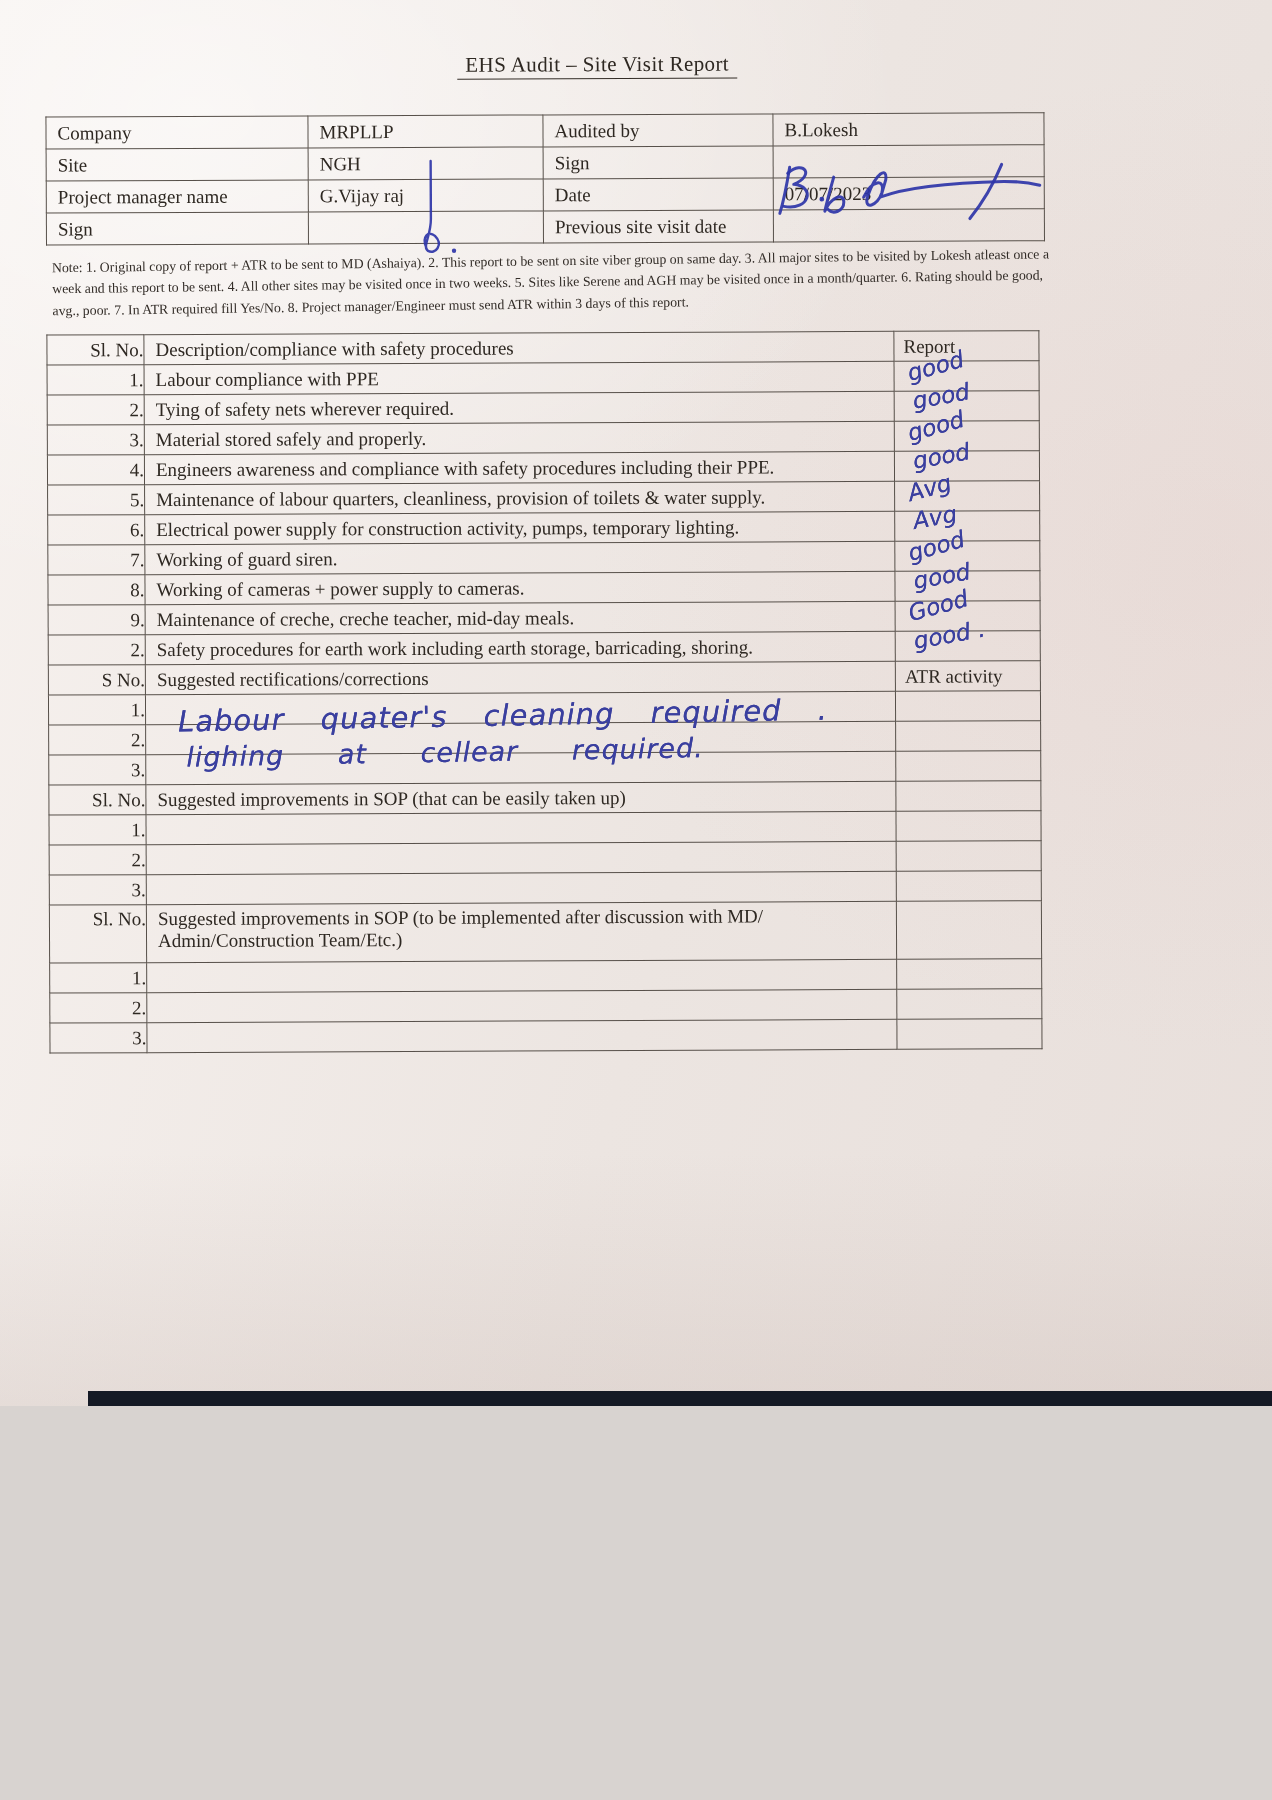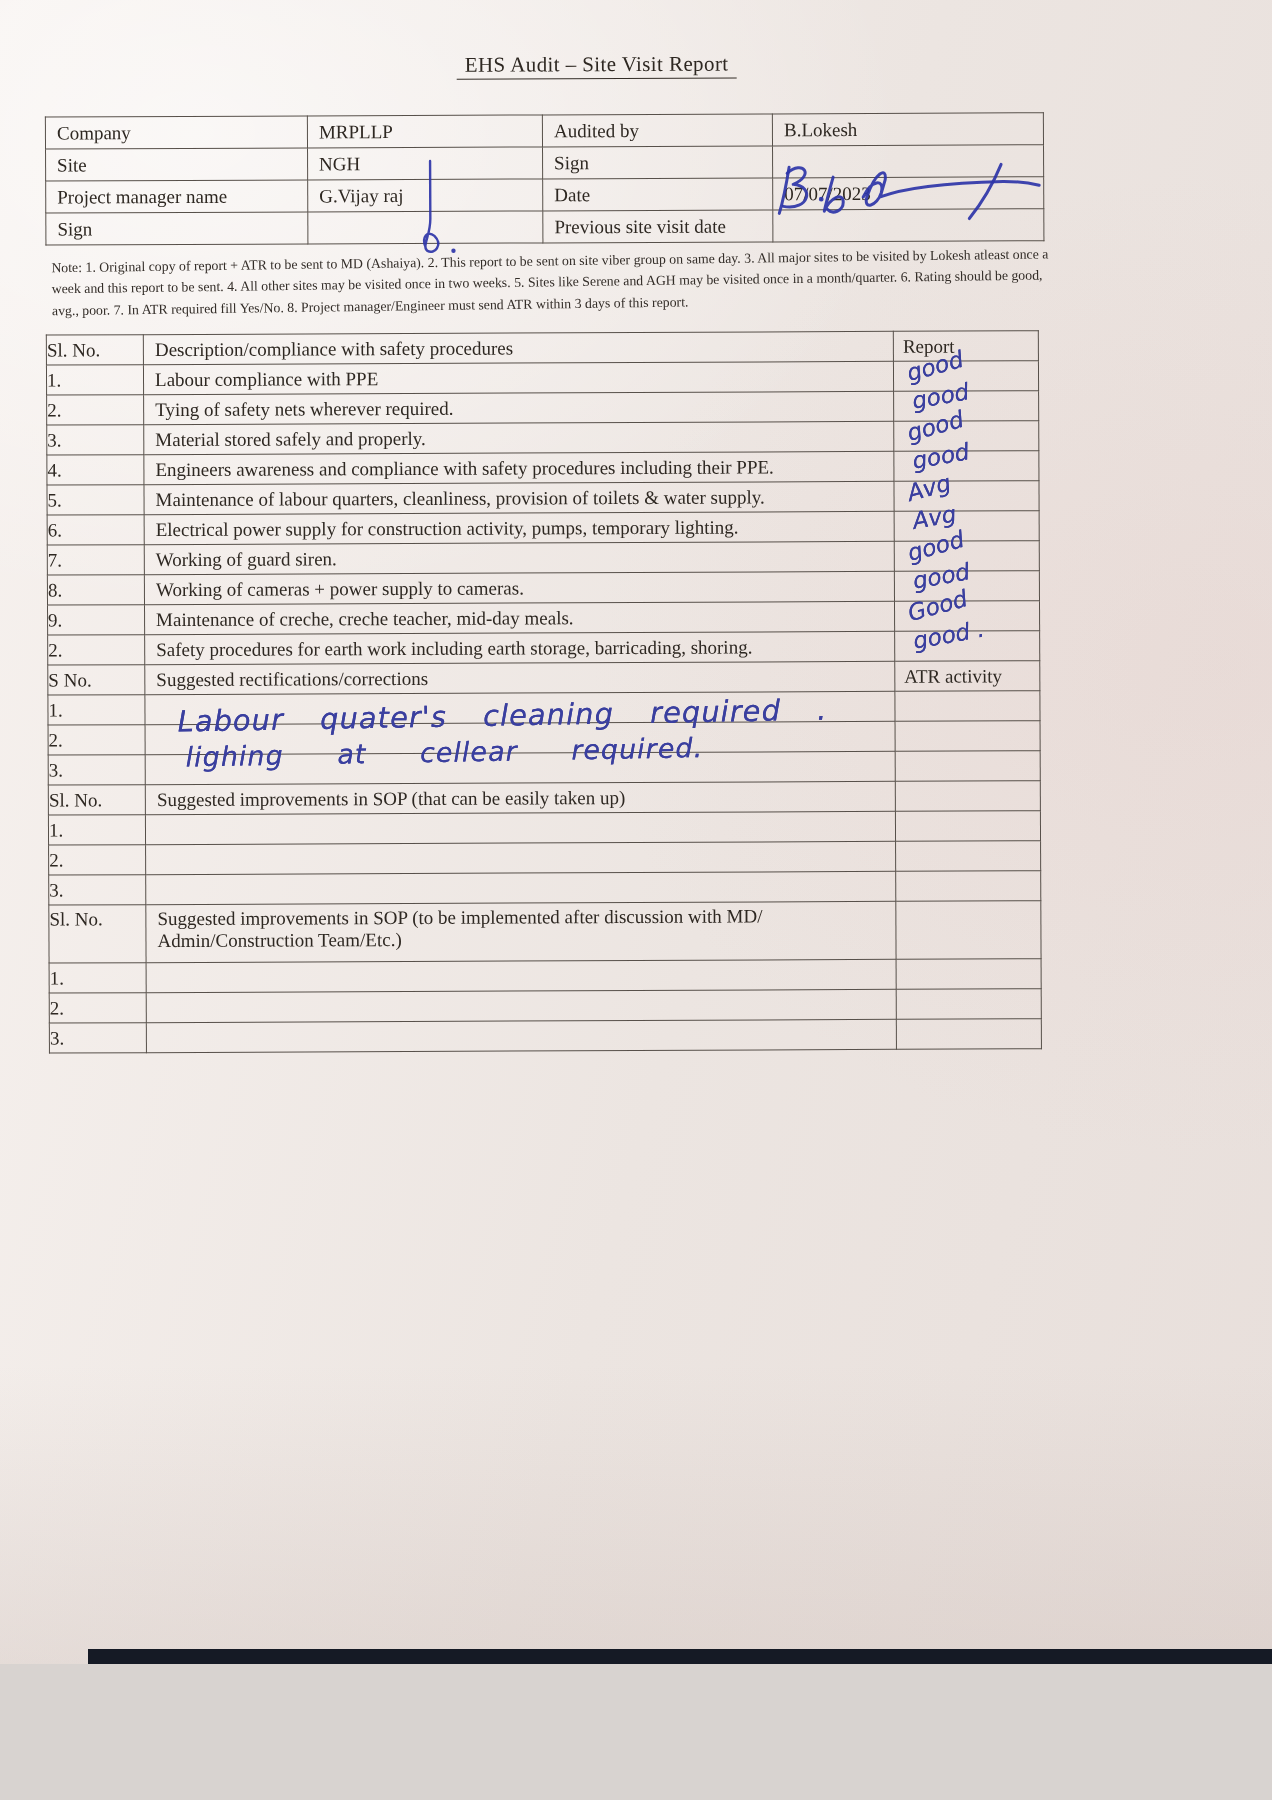--- a/index.html
+++ b/index.html
@@ -3,21 +3,21 @@
 <meta charset="utf-8">
 <style>
   * { margin:0; padding:0; box-sizing:border-box; }
   html,body { width:1272px; height:1800px; }
   body {
     font-family:"Liberation Serif", serif;
     color:#2e2822;
     background:#d8d3d0;
   }
   .paper {
-    position:relative; width:1272px; height:1664px; overflow:hidden;
+    position:relative; width:1272px; height:1406px; overflow:hidden;
     background:
       radial-gradient(1200px 800px at 15% 8%, rgba(255,255,255,0.55), transparent 60%),
       radial-gradient(900px 700px at 96% 40%, rgba(228,202,198,0.28), transparent 70%),
       linear-gradient(180deg, rgba(0,0,0,0) 82%, rgba(195,178,172,0.28) 100%),
       linear-gradient(105deg, #f7f2ef 0%, #ece5e1 55%, #e8dfdb 100%);
     text-decoration: underline;
   }
   .doc { position:absolute; inset:0; transform:rotate(-0.25deg); }
 
   .title { position:absolute; top:52px; left:0; width:1200px; text-align:center; font-size:21px; letter-spacing:0.4px; }
@@ -29,21 +29,21 @@
   .header-table { position:absolute; top:114px; left:48px; width:998px; }
   .header-table td { height:32px; padding:0 11px; }
 
   .note {
     position:absolute; top:250px; left:54px; width:1000px;
     font-size:13.8px; line-height:1.55; transform:rotate(-0.55deg); color:#332d28;
   }
 
   .main-table { position:absolute; top:332px; left:48px; width:992px; }
   .main-table td { height:30px; }
-  .c-no   { width:97px; text-align:left; }
+  .c-no   { width:97px; text-align:right; }
   .c-desc { width:750px; padding:1px 11px; }
   .c-rate { width:145px; padding:0 9px; }
   .tall td { height:58px; vertical-align:top; padding-top:3px; }
 
   
   .hw {
     font-family:"DejaVu Sans", sans-serif; font-style:italic;
     color:#3a3f9f; text-shadow:0 0 0.5px currentColor; white-space:nowrap;
   }
   .r-hand { display:inline-block; font-size:23px; transform-origin:left center; }

